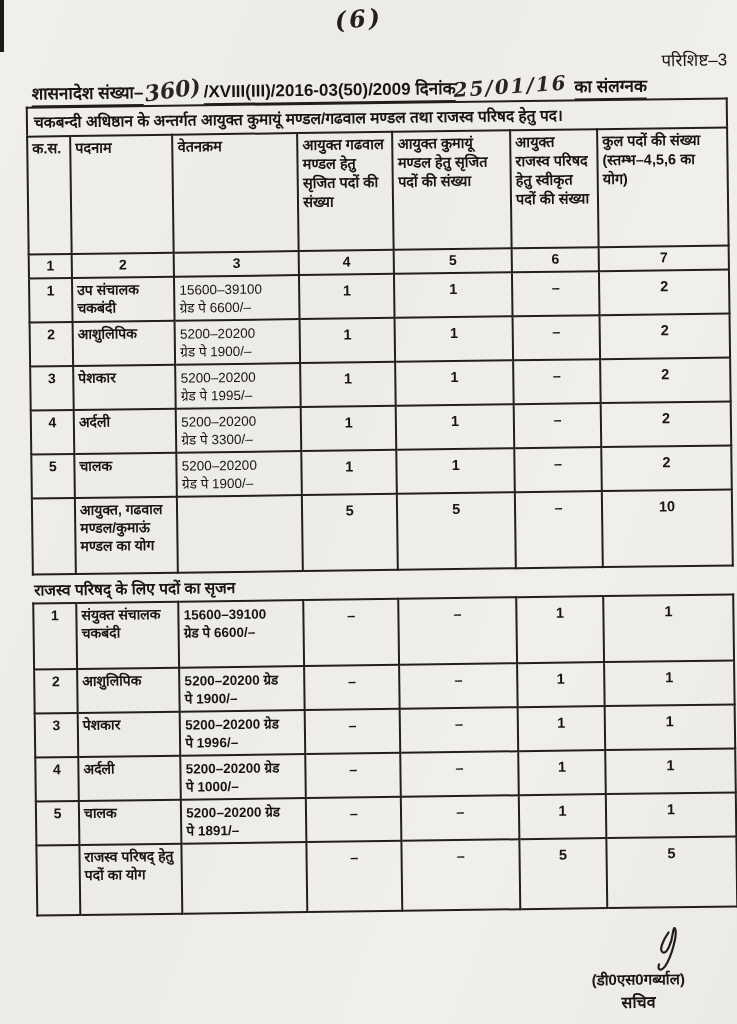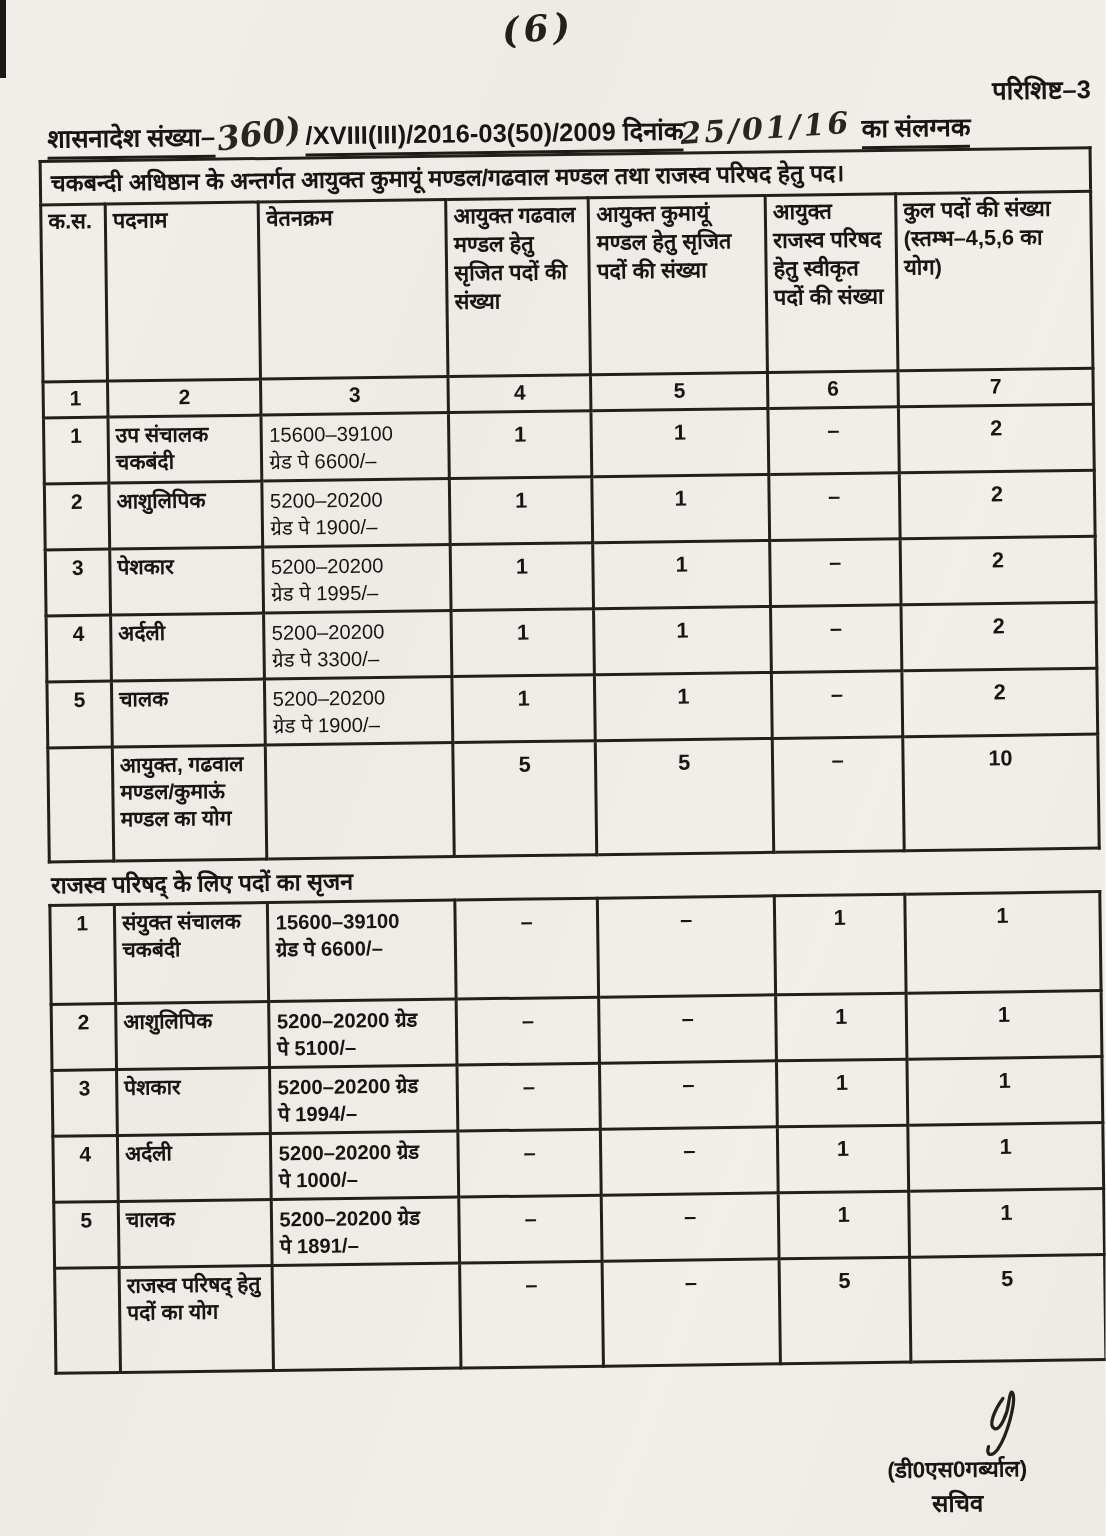--- a/index.html
+++ b/index.html
@@ -15,21 +15,21 @@
     position:absolute;left:30px;top:0;width:704px;height:1024px;
     transform:rotate(-0.75deg);transform-origin:50% 42%;
   }
   .page-num{
     position:absolute;top:4px;left:310px;
     font-family:"DejaVu Serif",serif;font-style:italic;font-weight:700;
     font-size:24px;letter-spacing:3px;transform:rotate(-4deg);color:#23201c;
   }
   .appendix{
     position:absolute;top:52px;right:2px;
-    font-weight:700;font-size:17px;
+    font-weight:400;font-size:17px;
   }
   .order-line{
     position:absolute;top:74px;left:6px;width:700px;
     font-weight:700;font-size:17px;white-space:nowrap;
   }
   .order-line .printed{border-bottom:2px solid #1d1a17;padding-bottom:2px;}
   .hw{
     font-family:"DejaVu Serif",serif;font-style:italic;font-weight:700;
     color:#2a2520;
   }
@@ -194,30 +194,30 @@
           <td class="post">संयुक्त संचालक चकबंदी</td>
           <td class="pay"><span>15600–39100</span><br><span>ग्रेड पे 6600/–</span></td>
           <td class="val">–</td>
           <td class="val">–</td>
           <td class="val">1</td>
           <td class="val">1</td>
         </tr>
         <tr class="data-row">
           <td class="sno">2</td>
           <td class="post">आशुलिपिक</td>
-          <td class="pay"><span>5200–20200 ग्रेड</span><br><span>पे 5100/–</span></td>
+          <td class="pay"><span>5200–20200 ग्रेड</span><br><span>पे 1900/–</span></td>
           <td class="val">–</td>
           <td class="val">–</td>
           <td class="val">1</td>
           <td class="val">1</td>
         </tr>
         <tr class="data-row">
           <td class="sno">3</td>
           <td class="post">पेशकार</td>
-          <td class="pay"><span>5200–20200 ग्रेड</span><br><span>पे 1994/–</span></td>
+          <td class="pay"><span>5200–20200 ग्रेड</span><br><span>पे 1996/–</span></td>
           <td class="val">–</td>
           <td class="val">–</td>
           <td class="val">1</td>
           <td class="val">1</td>
         </tr>
         <tr class="data-row">
           <td class="sno">4</td>
           <td class="post">अर्दली</td>
           <td class="pay"><span>5200–20200 ग्रेड</span><br><span>पे 1000/–</span></td>
           <td class="val">–</td>

